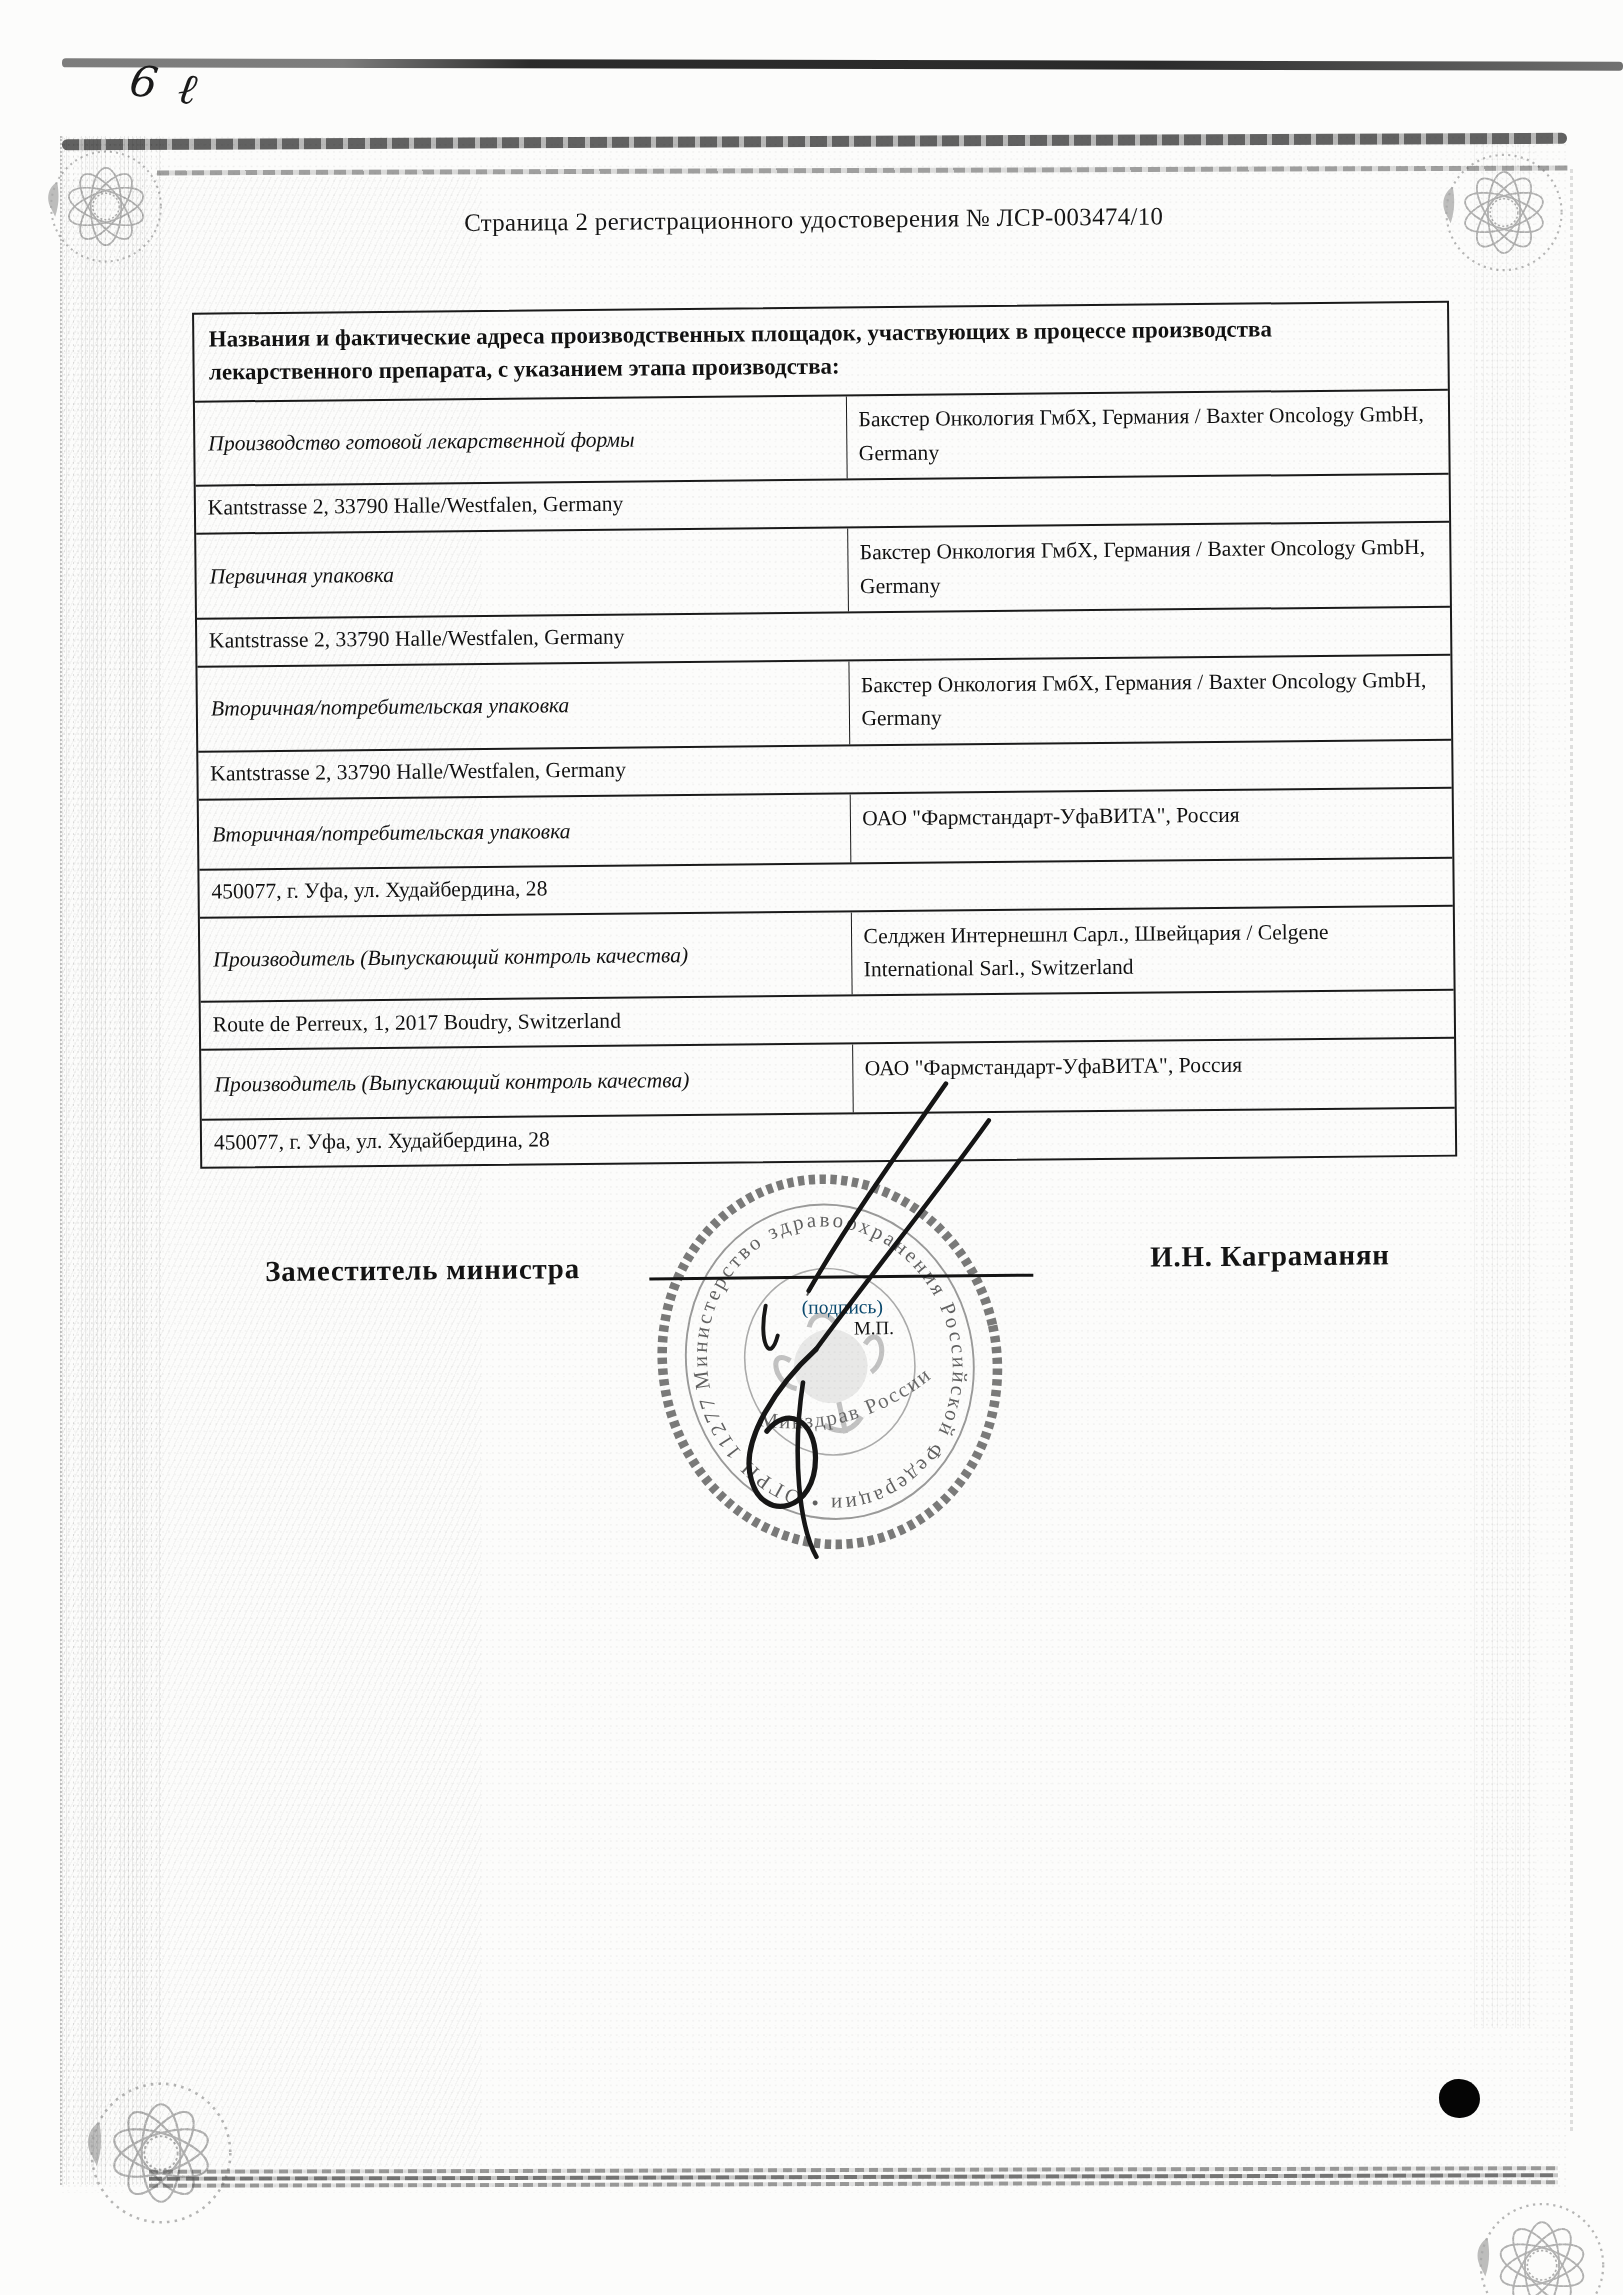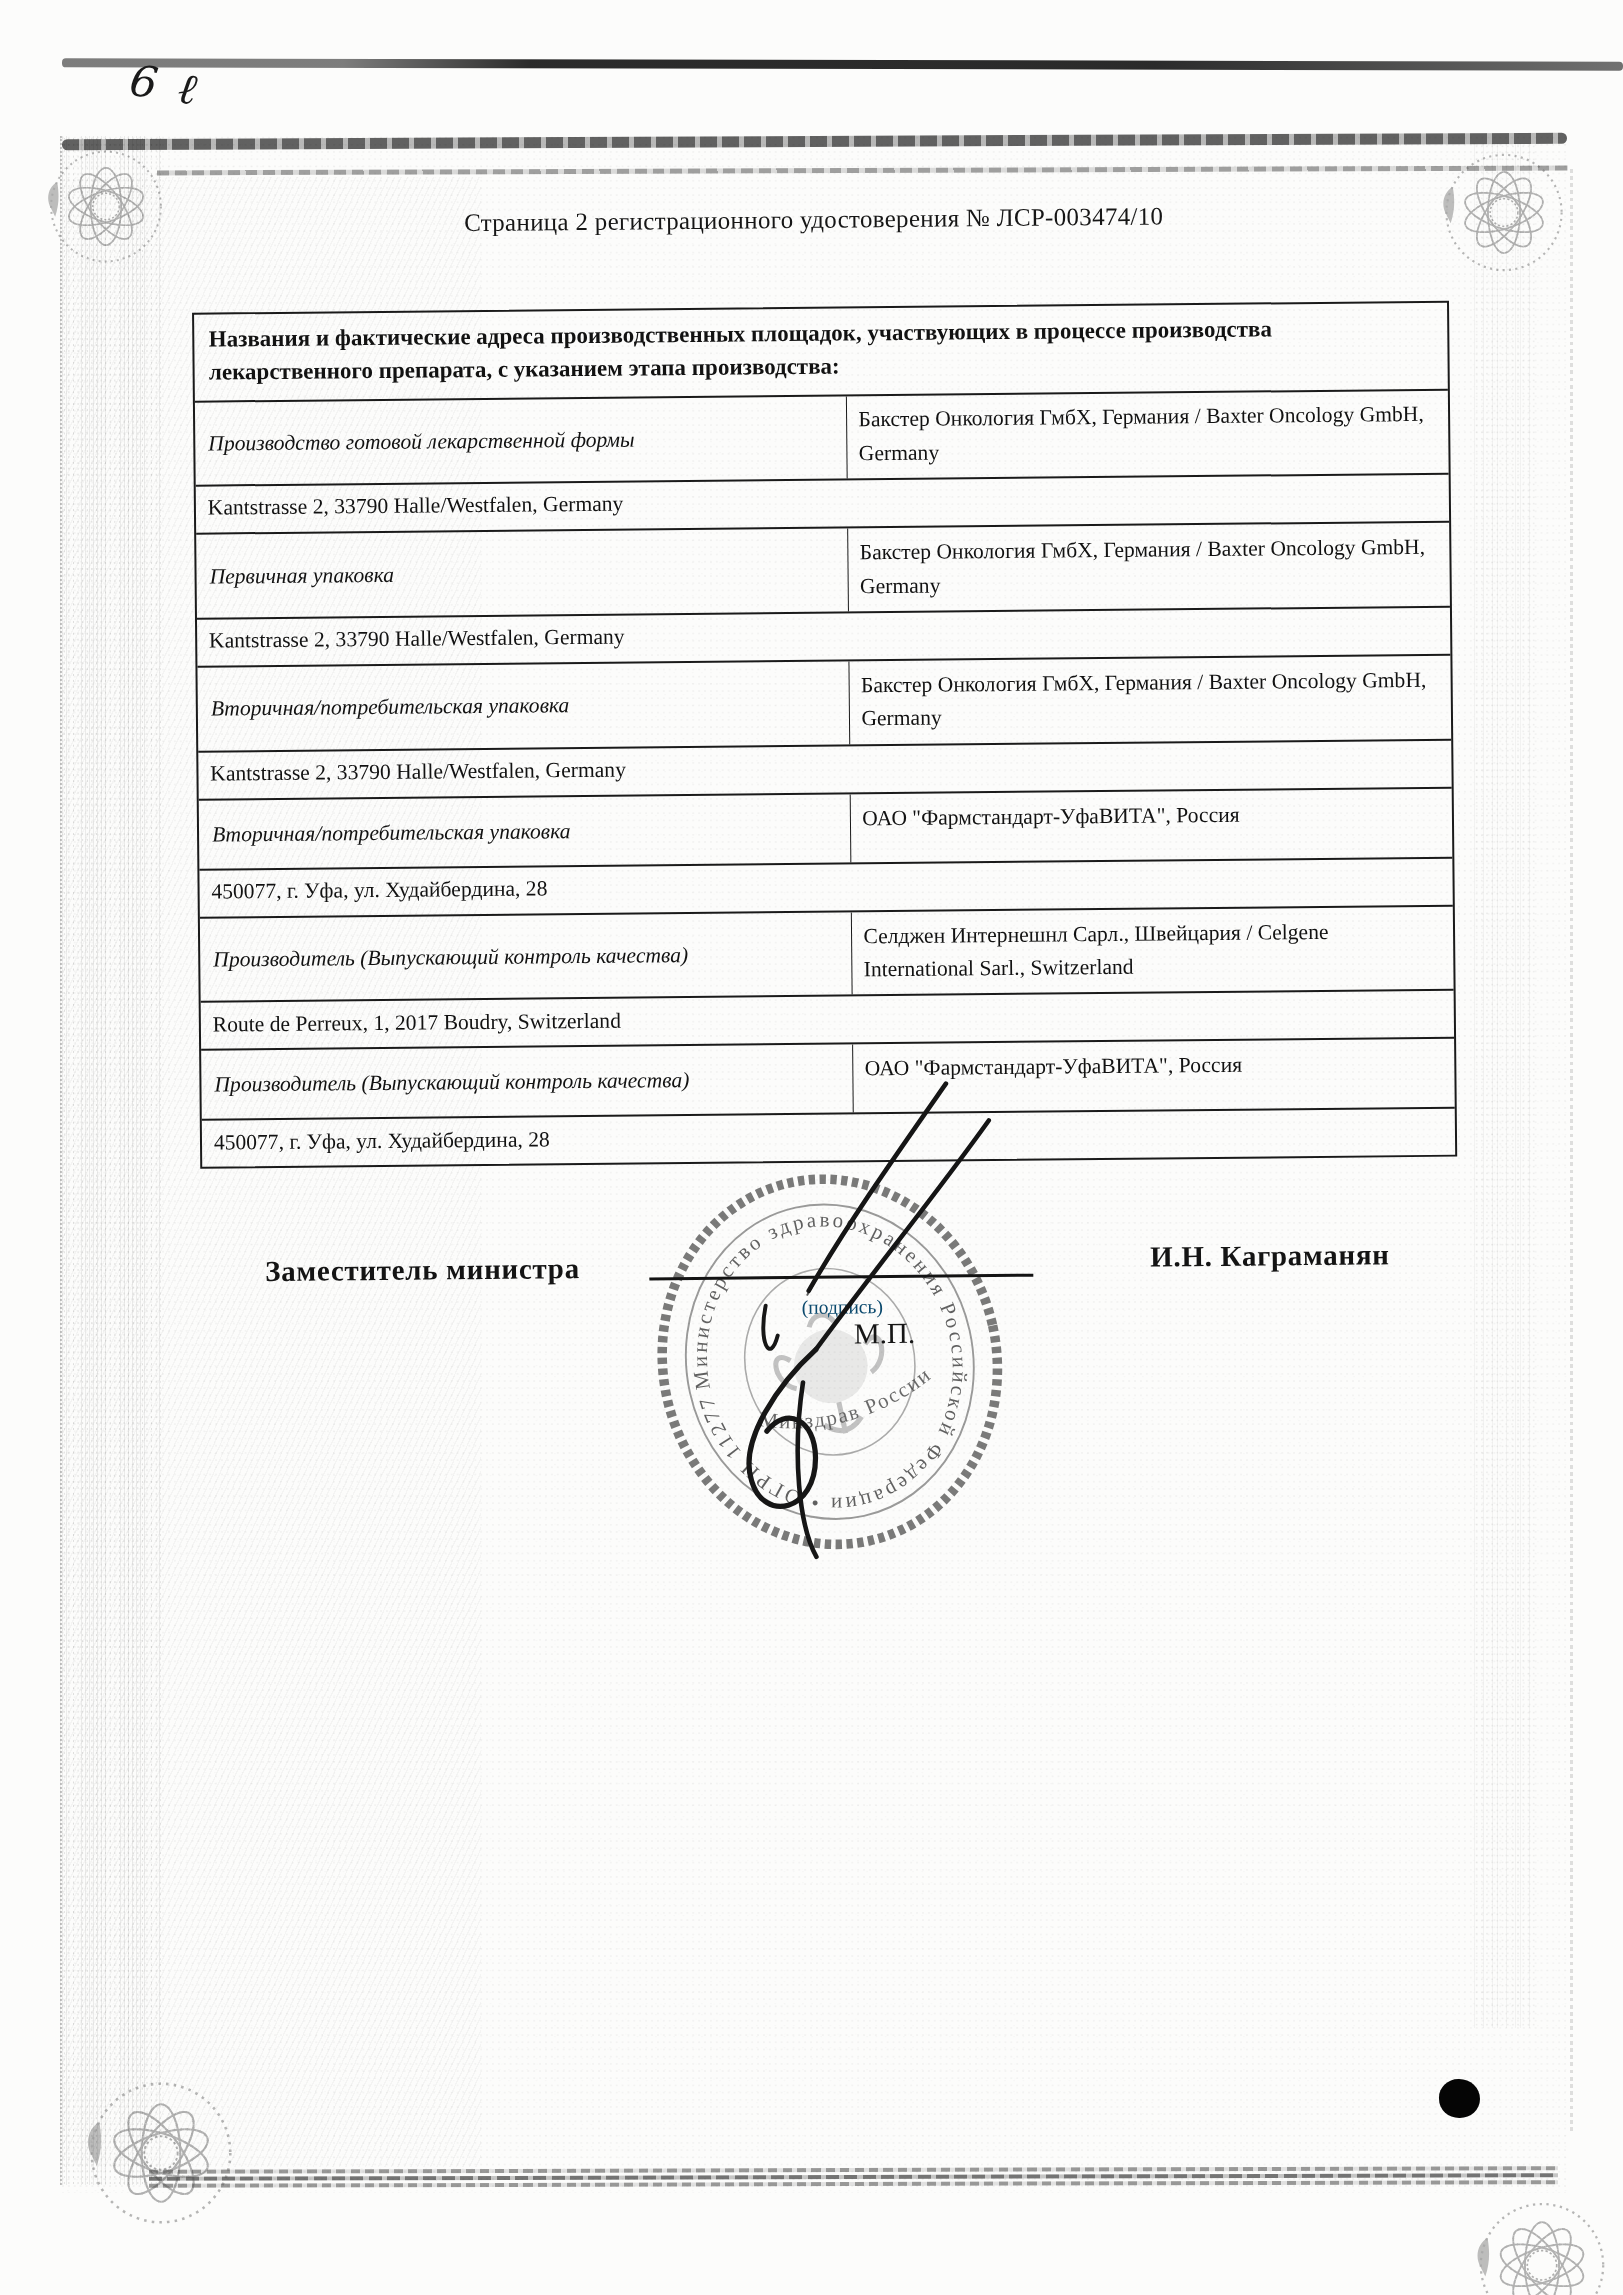--- a/index.html
+++ b/index.html
@@ -117,21 +117,21 @@
     font-size:29px; font-weight:bold; letter-spacing:0.7px; z-index:5;
   }
   .sig-line{
     position:absolute; left:580px; top:1079px; width:384px; height:2.6px;
     background:#131313; z-index:6;
   }
   .sig-caption{
     position:absolute; left:732px; top:1088px; font-size:19.6px; z-index:5; color:#0c4a6e;margin-top:12px;
   }
   .sig-mp{
-    position:absolute; left:784px; top:1121px; font-size:29px; z-index:5; color:#161616;
+    position:absolute; left:784px; top:1121px; font-size:19px; z-index:5; color:#161616;
   }
   .sig-name{
     position:absolute; left:1081px; top:1047px;
     font-size:29px; font-weight:bold; letter-spacing:0.7px; z-index:5;
   }
   .stamp-svg{
     position:absolute; left:568px; top:963px; width:382px; height:398px;
     transform:rotate(-12deg); opacity:.82; z-index:3;
   }
   .sig-strokes{

